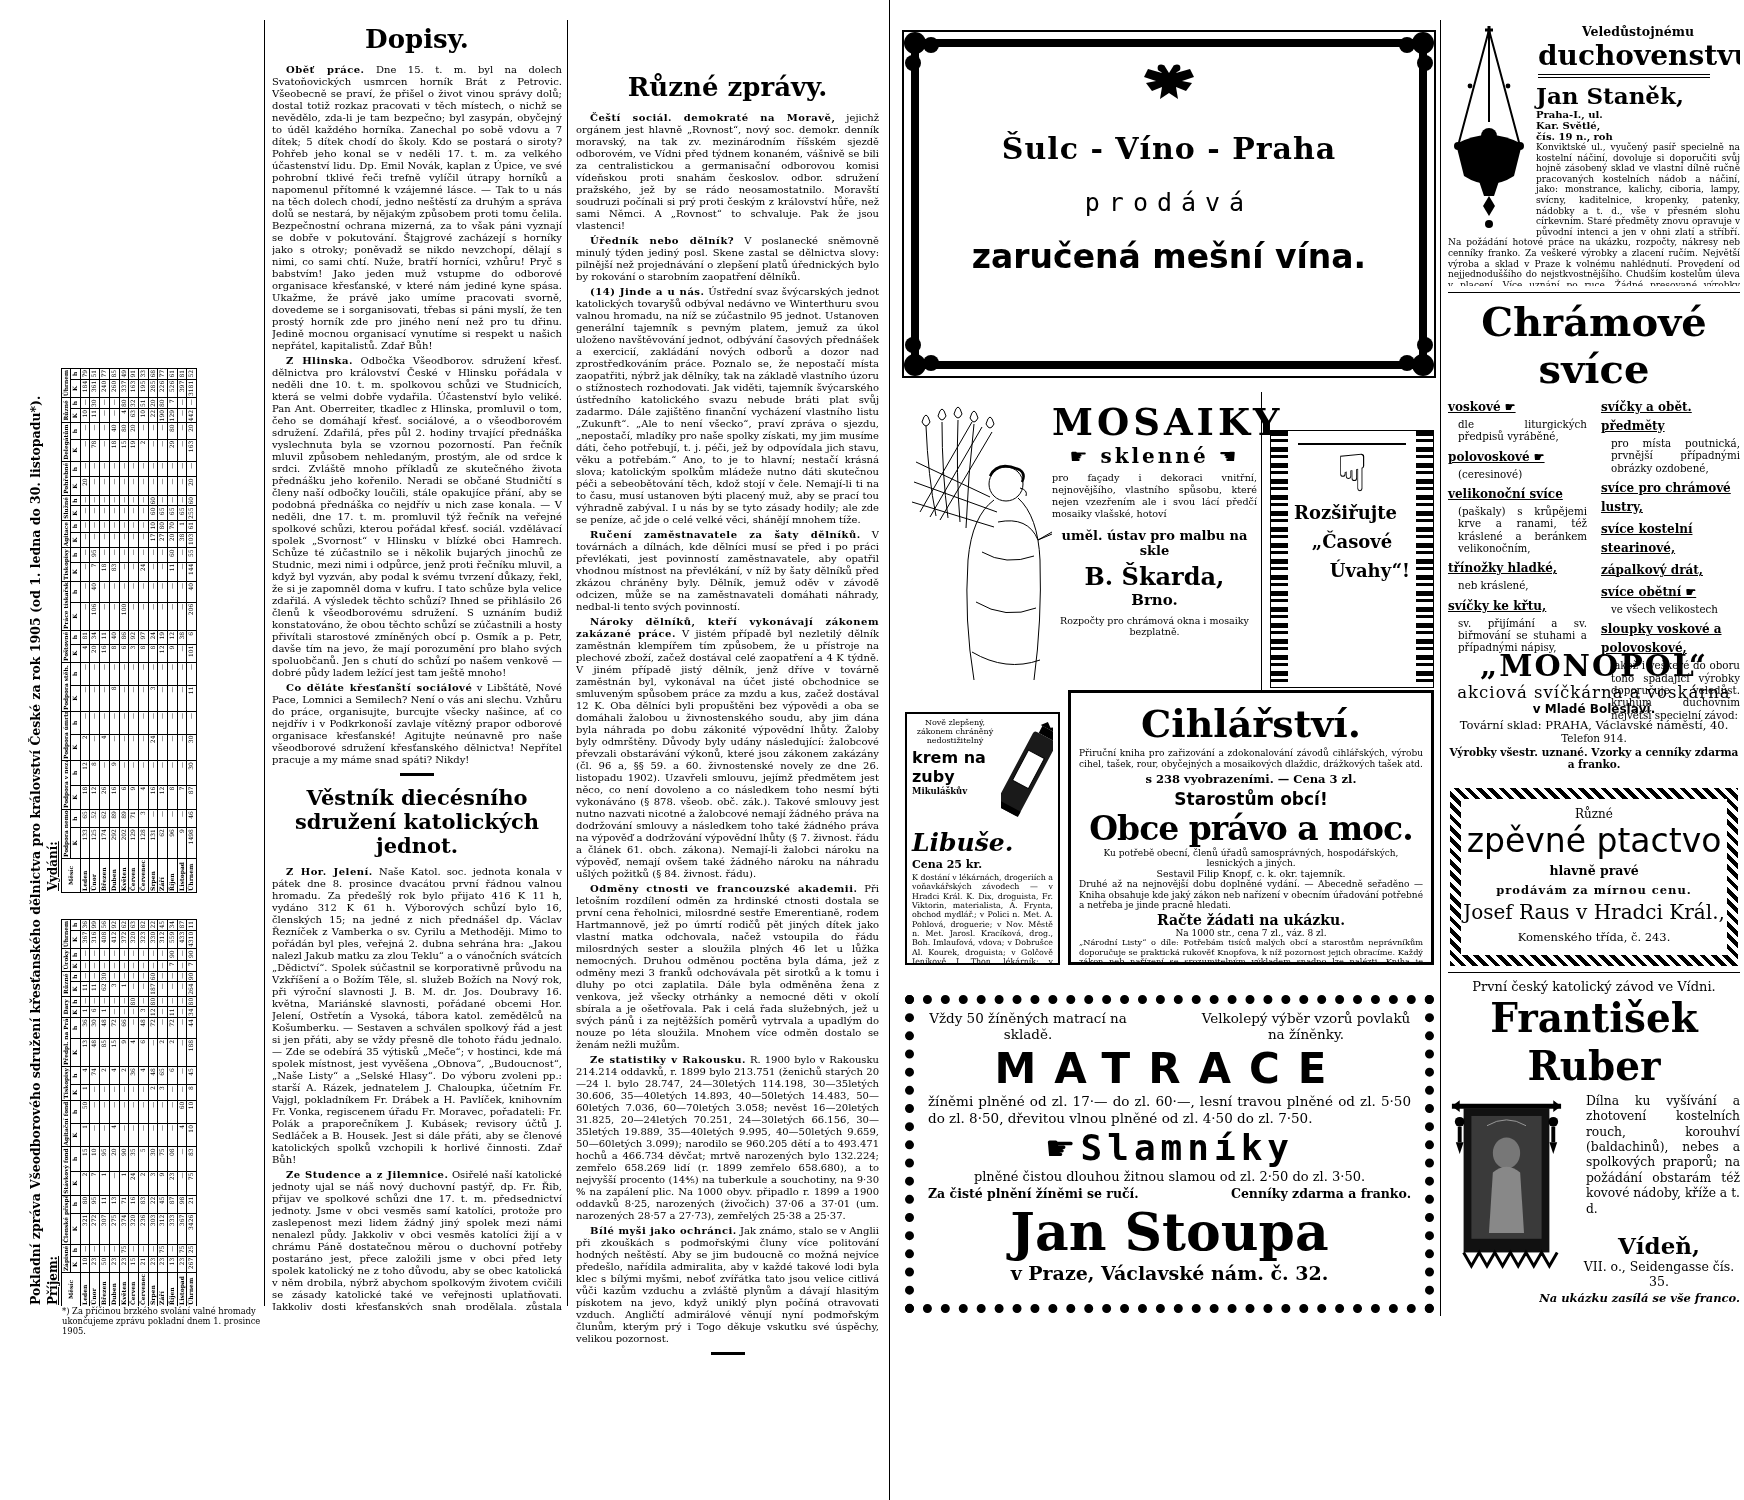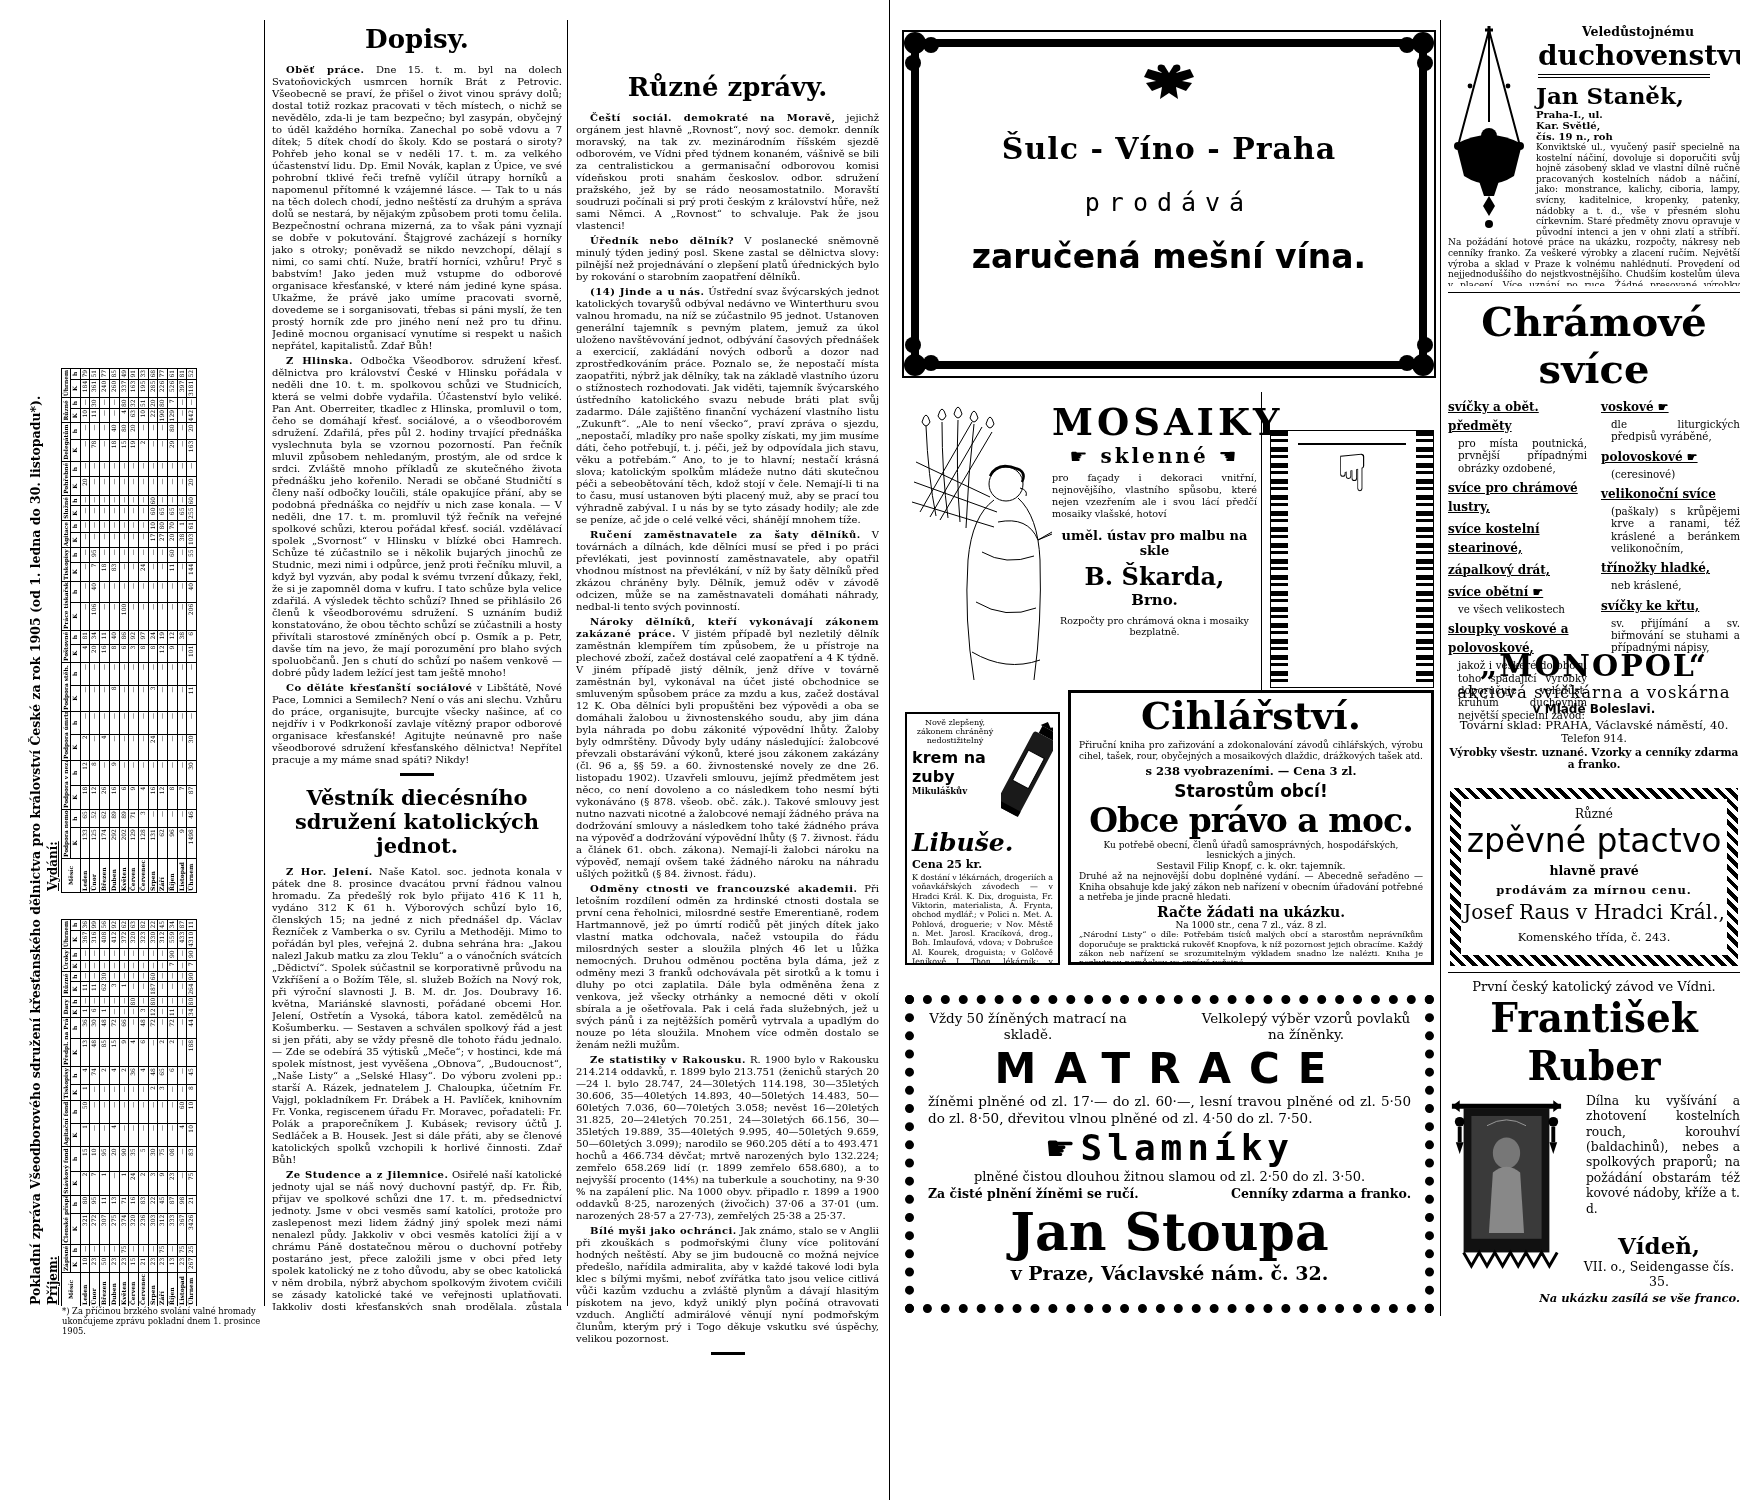--- a/index.html
+++ b/index.html
@@ -61,21 +61,21 @@
   .t-l3{text-align:right;padding-right:6px;}
 
   #libuse{left:905px;top:712px;width:155px;height:253px;border:2px solid #000;padding:4px 5px;box-sizing:border-box;overflow:hidden;}
   #lib-pre{font-size:8px;text-align:center;line-height:1.15;}
   #lib-title{font-family:"DejaVu Sans","Liberation Sans",sans-serif;font-weight:bold;font-size:16px;text-align:left;margin-top:2px;}
   #lib-brandpre{font-size:8.5px;font-weight:bold;}
   #lib-brand{font-size:25px;font-weight:bold;font-style:italic;}
   #lib-price{font-size:11px;font-weight:bold;margin:1px 0 2px 0;}
   #lib-body{font-size:7.9px;line-height:1.18;text-align:justify;}
 
-  #cihl{left:1068px;top:690px;width:366px;height:275px;border:3px solid #000;padding:0 8px;box-sizing:border-box;text-align:center;overflow:hidden;}
+  #cihl{left:1068px;top:690px;width:366px;height:275px;border:3px solid #000;padding:8px 8px;box-sizing:border-box;text-align:center;overflow:hidden;}
   #cihl-title{font-size:38px;font-weight:bold;}
   #cihl-b1{font-size:9px;line-height:1.2;text-align:justify;margin-top:2px;}
   #cihl-b2{font-size:11.5px;font-weight:bold;margin-top:2px;}
   #cihl-sub{font-family:"DejaVu Sans",sans-serif;font-size:17px;font-weight:bold;margin-top:3px;}
   #cihl-title2{font-size:33px;font-weight:bold;letter-spacing:-1px;}
   #cihl-b3{font-size:9px;line-height:1.15;}
   #cihl-b4{font-size:9.5px;}
   #cihl-b5{font-size:9px;line-height:1.15;text-align:justify;}
   #cihl-cta{font-size:14px;font-weight:bold;margin-top:2px;}
   #cihl-b6{font-size:9px;}
@@ -975,20 +975,26 @@
       <div id="mos-city">Brno.</div>
       <div id="mos-note">Rozpočty pro chrámová okna i mosaiky bezplatně.</div>
     </div>
   </div>
 
   <div class="adbox" id="rozsir">
     <div class="rozstrip"></div>
     <div class="mid">
       <div class="bar"></div>
       <div id="roz-hand">☟</div>
+      <div>
+
+      <div class="rozline t-l1"><span class="s">Rozšiřujte</span></div>
+          <div class="rozline t-l2"><span class="s">„Časové</span></div>
+          <div class="rozline t-l3"><span class="s">Úvahy“!</span></div>
+        </div>
     </div>
     <div class="rozstrip"></div>
   </div>
 
   <div class="adbox" id="libuse">
     <svg width="52" height="108" viewBox="0 0 52 108" style="float:right;margin:0 0 2px 3px;">
       <g transform="rotate(28 26 54)">
         <path d="M16 6 l5 -6 l5 4 l5 -4 l5 6 Z" fill="#000"></path>
         <rect x="18" y="6" width="16" height="8" fill="#000"></rect>
         <rect x="13" y="14" width="26" height="84" rx="3" fill="#1a1a1a"></rect>
@@ -1067,57 +1073,57 @@
     <div id="stk-body">Konviktské ul., vyučený pasíř specielně na kostelní náčiní, dovoluje si doporučiti svůj hojně zásobený sklad ve vlastní dílně ručně pracovaných kostelních nádob a náčiní, jako: monstrance, kalichy, ciboria, lampy, svícny, kaditelnice, kropenky, patenky, nádobky a t. d., vše v přesném slohu církevním. Staré předměty znovu opravuje v původní intenci a jen v ohni zlatí a stříbří. Na požádání hotové práce na ukázku, rozpočty, nákresy neb cenníky franko. Za veškeré výrobky a zlacení ručím. Největší výroba a sklad v Praze k volnému nahlédnutí. Provedení od nejjednoduššího do nejstkvostnějšího. Chudším kostelům úleva v placení. Více uznání po ruce. Žádné presované výrobky bezcenné. Vše posílám již posvěcené.</div>
   </div>
 
   <div class="hrule" style="left:1448px;top:292px;width:292px;"></div>
 
   <div class="adbox" id="svice">
     <div id="svice-h">Chrámové svíce</div>
     <div class="svcols">
       <div class="svcol">
 
-      <div class="sv t-h"><span class="s">svíčky a obět. předměty</span></div>
-          <div class="sv t-p">
-            <span class="s">pro místa poutnická, prvnější případnými obrázky ozdobené,</span>
-          </div>
-          <div class="sv t-h"><span class="s">svíce pro chrámové lustry,</span></div>
-          <div class="sv t-h"><span class="s">svíce kostelní stearinové,</span></div>
-          <div class="sv t-h"><span class="s">zápalkový drát,</span></div>
-          <div class="sv t-h"><span class="s">svíce obětní ☛</span></div>
-          <div class="sv t-p">
-            <span class="s">ve všech velikostech</span>
-          </div>
-          <div class="sv t-h"><span class="s">sloupky voskové a polovoskové,</span></div>
-          <div class="sv t-p">
-            <span class="s">jakož i veškeré do oboru toho spadající výrobky doporučuje veledůst. kruhům duchovním největší specielní závod:</span>
-          </div>
-        </div>
-      <div class="svcol">
-
       <div class="sv t-h"><span class="s">voskové ☛</span></div>
           <div class="sv t-p">
             <span class="s">dle liturgických předpisů vyráběné,</span>
           </div>
           <div class="sv t-h"><span class="s">polovoskové ☛</span></div>
           <div class="sv t-p">
             <span class="s">(ceresinové)</span>
           </div>
           <div class="sv t-h"><span class="s">velikonoční svíce</span></div>
           <div class="sv t-p">
             <span class="s">(paškaly) s krůpějemi krve a ranami, též kráslené a beránkem velikonočním,</span>
           </div>
           <div class="sv t-h"><span class="s">třínožky hladké,</span></div>
           <div class="sv t-p">
             <span class="s">neb kráslené,</span>
           </div>
           <div class="sv t-h"><span class="s">svíčky ke křtu,</span></div>
           <div class="sv t-p">
             <span class="s">sv. přijímání a sv. biřmování se stuhami a případnými nápisy,</span>
+          </div>
+        </div>
+      <div class="svcol">
+
+      <div class="sv t-h"><span class="s">svíčky a obět. předměty</span></div>
+          <div class="sv t-p">
+            <span class="s">pro místa poutnická, prvnější případnými obrázky ozdobené,</span>
+          </div>
+          <div class="sv t-h"><span class="s">svíce pro chrámové lustry,</span></div>
+          <div class="sv t-h"><span class="s">svíce kostelní stearinové,</span></div>
+          <div class="sv t-h"><span class="s">zápalkový drát,</span></div>
+          <div class="sv t-h"><span class="s">svíce obětní ☛</span></div>
+          <div class="sv t-p">
+            <span class="s">ve všech velikostech</span>
+          </div>
+          <div class="sv t-h"><span class="s">sloupky voskové a polovoskové,</span></div>
+          <div class="sv t-p">
+            <span class="s">jakož i veškeré do oboru toho spadající výrobky doporučuje veledůst. kruhům duchovním největší specielní závod:</span>
           </div>
         </div>
     </div>
   </div>
 
   <div class="adbox" id="monopol">
     <div id="mon-name">„MONOPOL“</div>
     <div id="mon-l2">akciová svíčkárna a voskárna</div>
     <div id="mon-l3">v Mladé Boleslavi.</div>
     <div id="mon-l4">Tovární sklad: PRAHA, Václavské náměstí, 40.</div>

